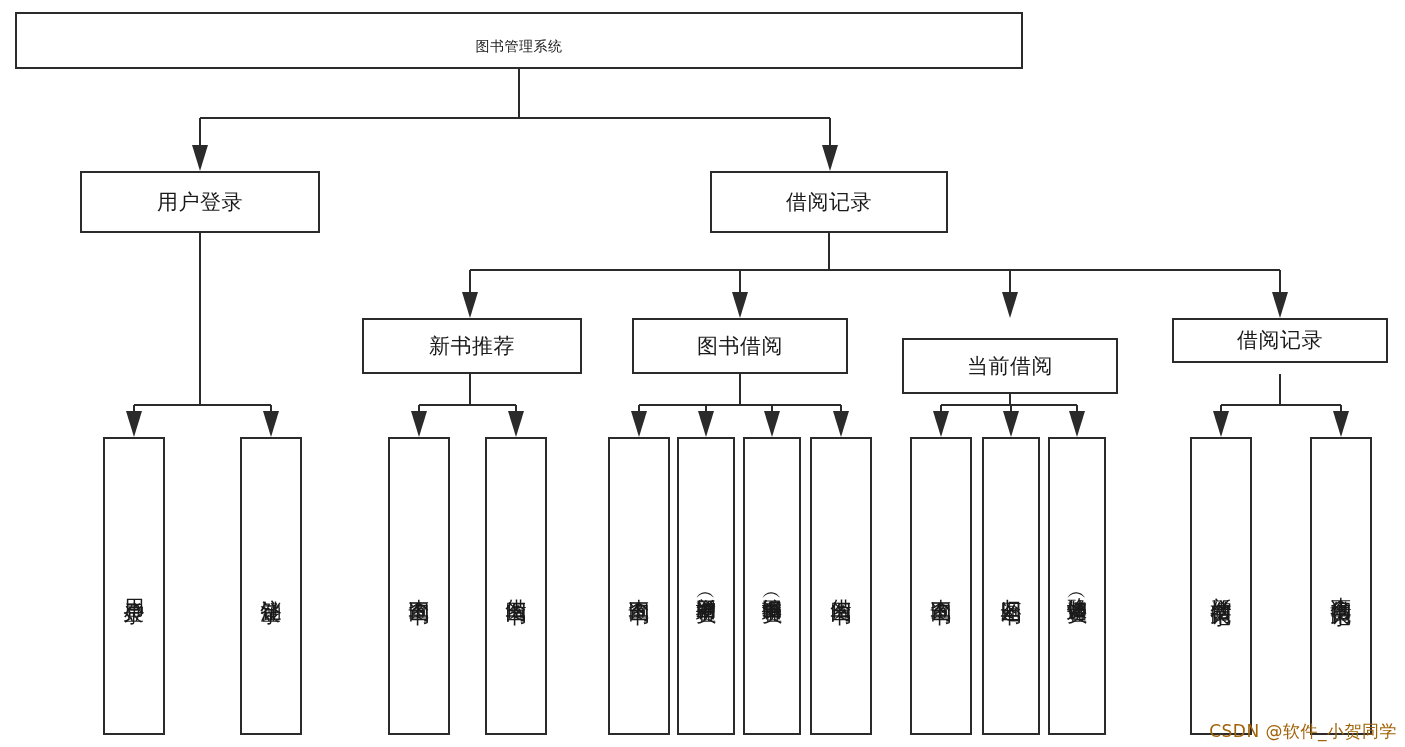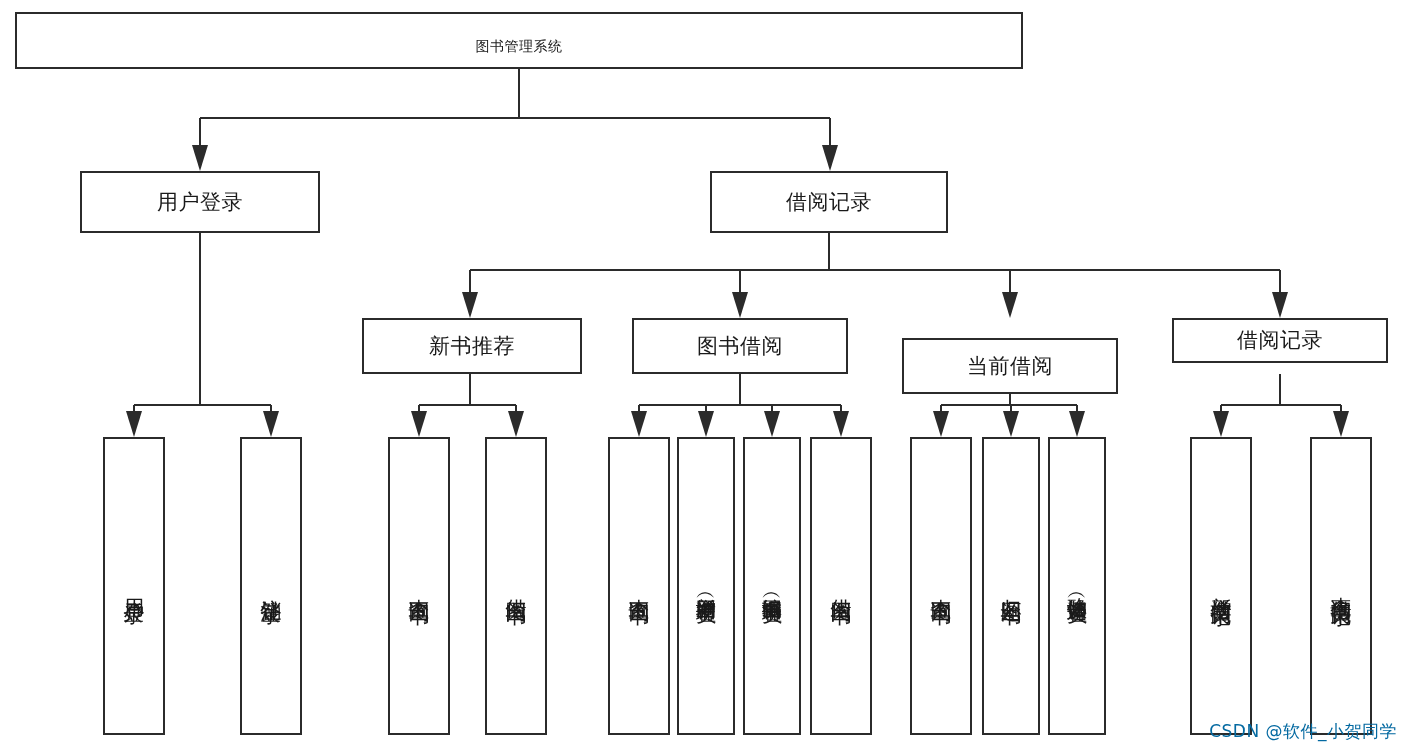--- a/index.html
+++ b/index.html
@@ -67,21 +67,21 @@
   }
   .node.vert.narrow .node-label {
     font-size: 20px;
     letter-spacing: 1px;
   }
   #watermark {
     position: absolute;
     right: 8px;
     bottom: 4px;
     font-size: 17px;
-    color: #0369a1;
+    color: #a16207;
     white-space: nowrap;
     letter-spacing: 0.5px;
   }
 </style>
 </head>
 <body>
 
 <div id="canvas">
 
   <svg id="edges" viewBox="0 0 1405 747" width="1405" height="747">

